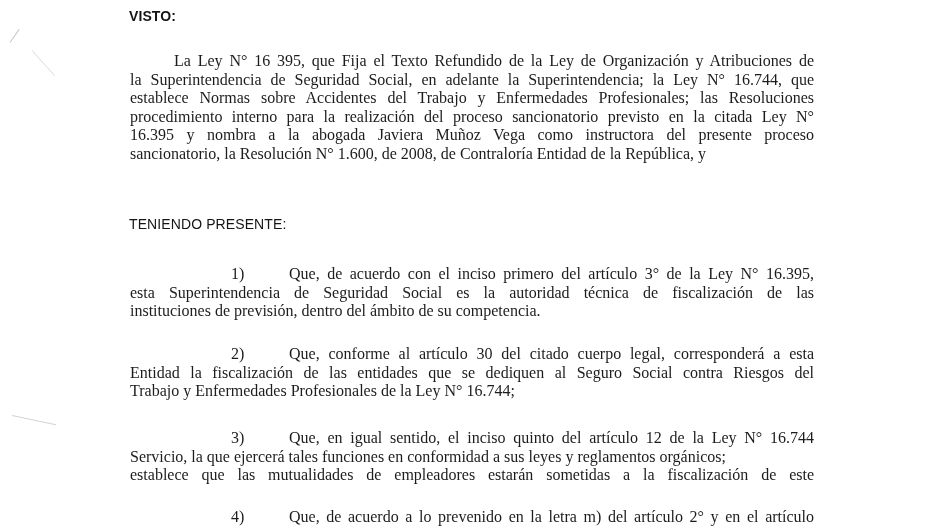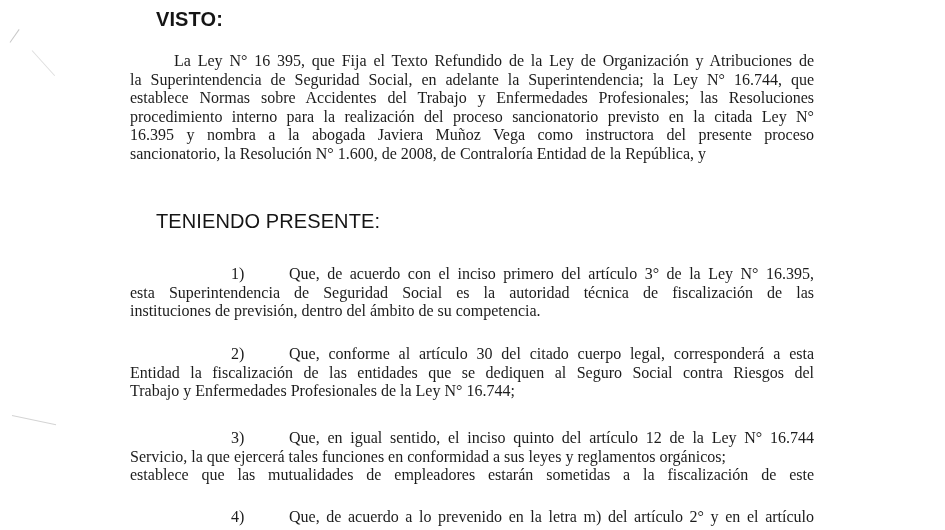--- a/index.html
+++ b/index.html
@@ -17,24 +17,23 @@
   }
   .page {
     position: absolute;
     left: 0; top: 0;
     width: 945px; height: 530px;
     background: #ffffff;
   }
   .heading {
     position: absolute;
     left: 129px;
-    font-size: 20px;
+    font-size: 14px;
     letter-spacing: 0.1px;
     color: #151515;
-    margin-left: 27px;
   }
   .heading.bold { font-weight: bold; }
   .para {
     position: absolute;
     left: 130px;
     width: 684px;
     font-size: 16px;
     line-height: 18.5px;
     text-align: justify;
     color: #1c1c1c;
@@ -87,21 +86,21 @@
 
   <div class="para" style="top:52px;">
     <span class="line indent">La Ley N° 16 395, que Fija el Texto Refundido de la Ley de Organización y Atribuciones de</span>
     <span class="line">la Superintendencia de Seguridad Social, en adelante la Superintendencia; la Ley N° 16.744, que</span>
     <span class="line">establece Normas sobre Accidentes del Trabajo y Enfermedades Profesionales; las Resoluciones</span>
     <span class="line">procedimiento interno para la realización del proceso sancionatorio previsto en la citada Ley N°</span>
     <span class="line">16.395 y nombra a la abogada Javiera Muñoz Vega como instructora del presente proceso</span>
     <span class="line last">sancionatorio, la Resolución N° 1.600, de 2008, de Contraloría Entidad de la República, y</span>
   </div>
 
-  <div class="heading" style="top:210px;">TENIENDO PRESENTE:</div>
+  <div class="heading" style="top:216px;">TENIENDO PRESENTE:</div>
 
   <div class="para" style="top:265px;">
     <div class="num-line">
       <span class="num">1)</span>
       <span class="num-rest">Que, de acuerdo con el inciso primero del artículo 3° de la Ley N° 16.395,</span>
     </div>
     <span class="line">esta Superintendencia de Seguridad Social es la autoridad técnica de fiscalización de las</span>
     <span class="line last">instituciones de previsión, dentro del ámbito de su competencia.</span>
   </div>
 

